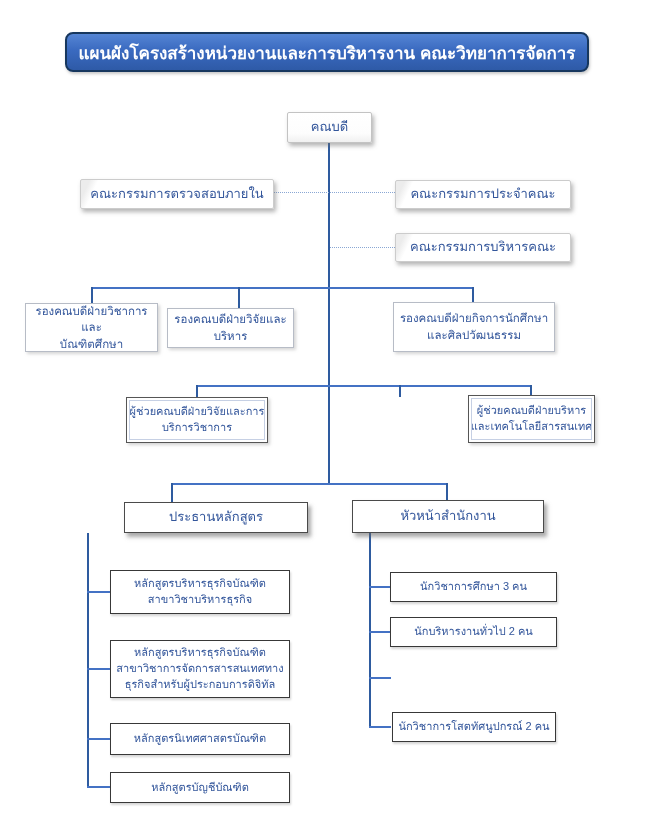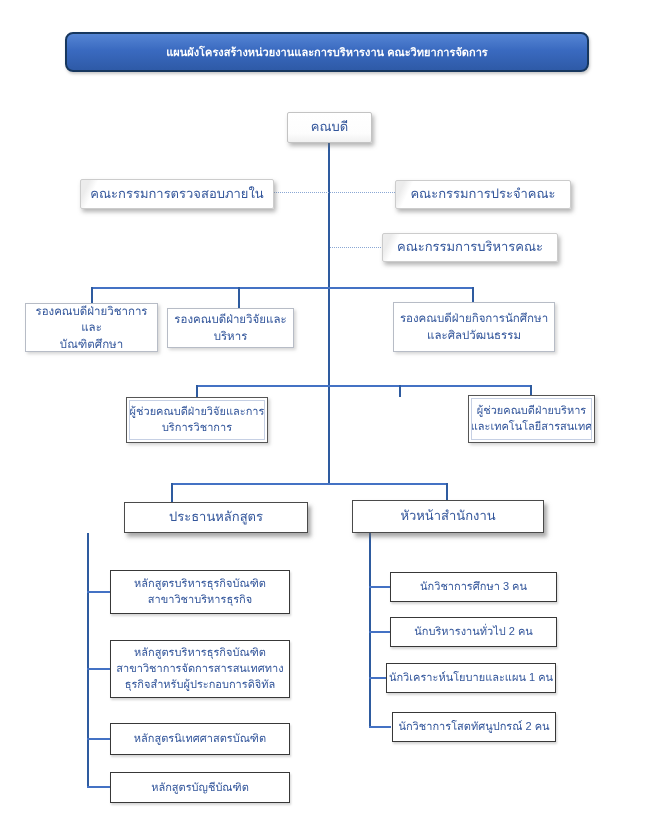--- a/index.html
+++ b/index.html
@@ -6,21 +6,21 @@
   .canvas{
     position:relative;width:650px;height:840px;background:#ffffff;overflow:hidden;
     font-family:"Liberation Sans",sans-serif;
   }
   
   .banner{
     position:absolute;left:65px;top:32px;width:520px;height:36px;
     background:linear-gradient(180deg,#5585d4 0%,#3a6ac0 45%,#2e5aa7 100%);
     border:2px solid #17375e;border-radius:8px;
     display:flex;align-items:center;justify-content:center;
-    color:#ffffff;font-size:11px;font-weight:bold;white-space:pre-line;text-align:center;
+    color:#ffffff;font-size:17px;font-weight:bold;white-space:pre-line;text-align:center;
     box-shadow:1px 2px 3px rgba(120,120,120,.4);
   }
   
   .box{
     position:absolute;background:#ffffff;color:#33569b;
     display:flex;align-items:center;justify-content:center;text-align:center;
     white-space:pre-line;line-height:1.45;box-sizing:border-box;
   }
   
   .b3d{
@@ -104,21 +104,21 @@
   <div class="lh" style="left:369px;top:631px;width:22px;"></div>
   <div class="lh" style="left:369px;top:677px;width:22px;"></div>
   <div class="lh" style="left:369px;top:726px;width:22px;"></div>
 
   <div class="box b3d" style="left:287px;top:112px;width:85px;height:31px;">คณบดี</div>
 
   <div class="box bevel" style="left:80px;top:179px;width:194px;height:30px;">คณะกรรมการตรวจสอบภายใน</div>
 
   <div class="box bevel" style="left:395px;top:180px;width:176px;height:29px;">คณะกรรมการประจำคณะ</div>
 
-  <div class="box bevel" style="left:382px;top:233px;width:176px;height:29px;">คณะกรรมการบริหารคณะ</div>
+  <div class="box bevel" style="left:395px;top:233px;width:176px;height:29px;">คณะกรรมการบริหารคณะ</div>
 
   <div class="box plain" style="left:25px;top:303px;width:133px;height:49px;">รองคณบดีฝ่ายวิชาการและ
 บัณฑิตศึกษา</div>
 
   <div class="box plain" style="left:167px;top:308px;width:127px;height:40px;">รองคณบดีฝ่ายวิจัยและบริหาร</div>
 
   <div class="box plain" style="left:393px;top:302px;width:162px;height:50px;">รองคณบดีฝ่ายกิจการนักศึกษา
 และศิลปวัฒนธรรม</div>
 
   <div class="box dbl" style="left:126px;top:397px;width:142px;height:46px;">ผู้ช่วยคณบดีฝ่ายวิจัยและการ
@@ -140,17 +140,16 @@
 ธุรกิจสำหรับผู้ประกอบการดิจิทัล</div>
 
   <div class="box leaf" style="left:110px;top:723px;width:180px;height:32px;">หลักสูตรนิเทศศาสตรบัณฑิต</div>
 
   <div class="box leaf" style="left:110px;top:772px;width:180px;height:31px;">หลักสูตรบัญชีบัณฑิต</div>
 
   <div class="box leaf" style="left:390px;top:572px;width:167px;height:30px;">นักวิชาการศึกษา  3 คน</div>
 
   <div class="box leaf" style="left:390px;top:617px;width:167px;height:30px;">นักบริหารงานทั่วไป 2 คน</div>
 
-  <div class="box leaf" style="left:386px;top:663px;width:170px;height:30px;">นักวิเคราะห์นโยบายและแผน 1 คน</div>
 
   <div class="box leaf" style="left:392px;top:712px;width:164px;height:30px;">นักวิชาการโสตทัศนูปกรณ์ 2 คน</div>
 
 </div>
 
 </body></html>

